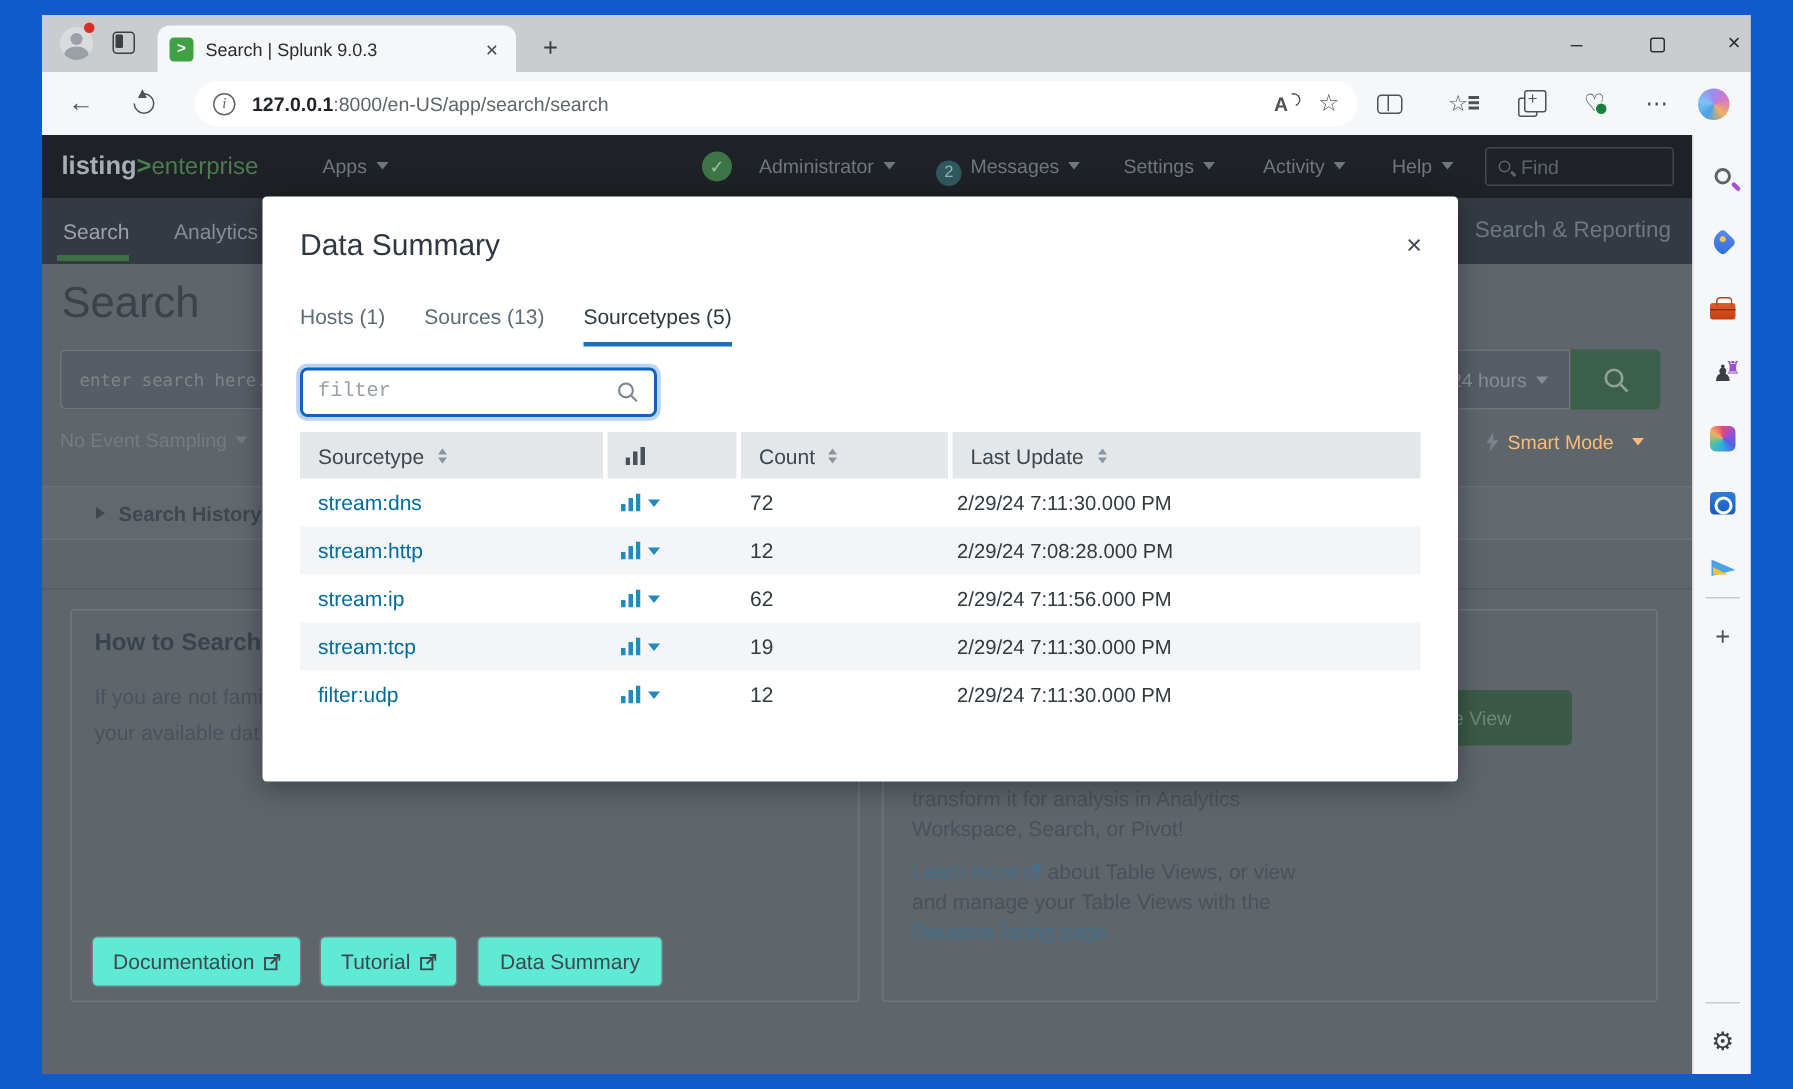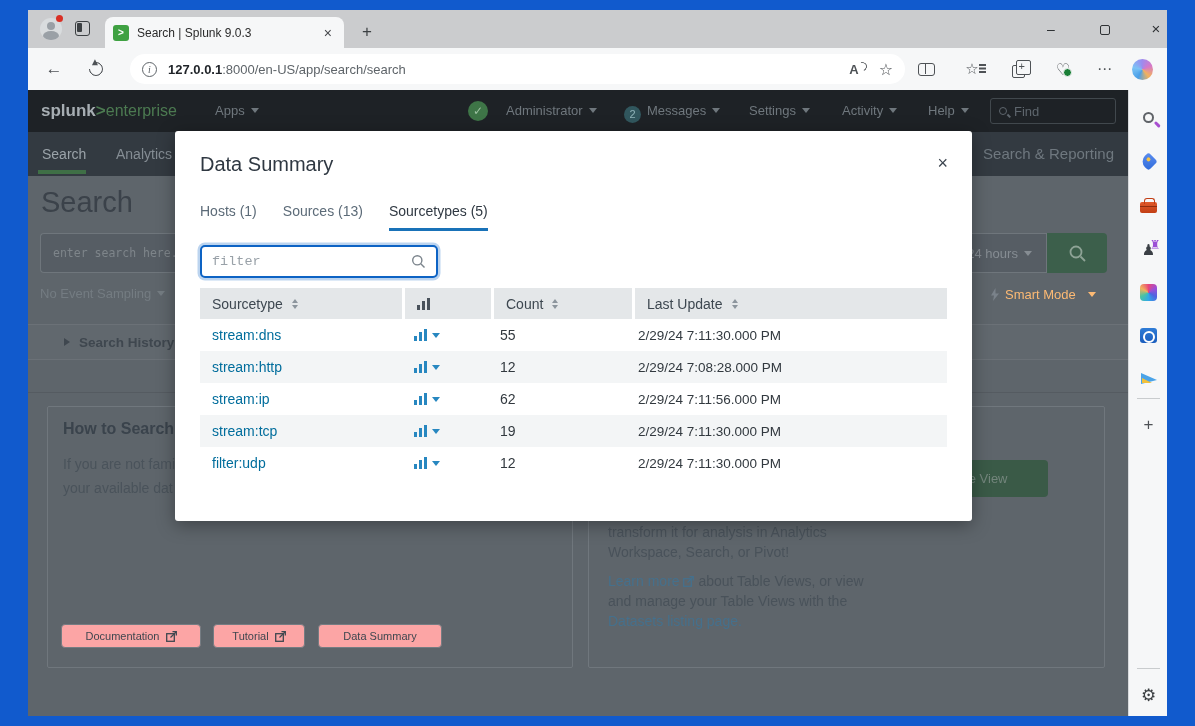--- a/index.html
+++ b/index.html
@@ -89,21 +89,21 @@
   .sp-smart { position:absolute; left:963px; top:197px; font-size:13px; color:#fdba74; display:flex; align-items:center; gap:6px; }
   .sp-history { position:absolute; left:0; top:234px; width:1100px; height:36px; background:#61686E; border-top:1px solid #6B7177; border-bottom:1px solid #6B7177; display:flex; align-items:center; }
   .hist-caret { width:0; height:0; border-top:4.5px solid transparent; border-bottom:4.5px solid transparent; border-left:6px solid #3F474F; margin-left:36px; margin-right:9px; }
   .sp-history span { font-size:13.5px; font-weight:600; color:#3F474F; white-space:nowrap; }
   .sp-divider { position:absolute; left:0; top:302px; width:1100px; height:1px; background:#555B61; }
   .panel { position:absolute; top:316px; height:262px; border:1px solid #70777D; border-radius:2px; }
   .panel.left { left:19px; width:526px; }
   .panel.right { left:560px; width:517px; }
   .how-title { position:absolute; left:35px; top:330px; font-size:16px; font-weight:600; color:#3A434C; }
   .how-line { position:absolute; left:35px; font-size:14px; color:#4A535B; white-space:nowrap; }
-  .dim-btn { position:absolute; top:534px; height:24px; background:#fca5a5; border:1px solid #757C82; border-radius:4px; font-size:11px; color:#3F474F; display:flex; align-items:center; justify-content:center; gap:6px; white-space:nowrap; }
+  .dim-btn { position:absolute; top:534px; height:34px; background:#5eead4; border:1px solid #757C82; border-radius:4px; font-size:14px; color:#3F474F; display:flex; align-items:center; justify-content:center; gap:6px; white-space:nowrap; }
   .ext-ic { width:11px; height:11px; flex:0 0 auto; }
   .cta-btn { position:absolute; left:834px; top:370px; width:186px; height:37px; background:#3A5A47; border-radius:4px; font-size:13px; color:#73857C; display:flex; align-items:center; justify-content:center; white-space:nowrap; }
   .tv-line { position:absolute; left:580px; font-size:14px; color:#49525A; white-space:nowrap; }
   .tv-link { color:#45708C; }
 
   
   .modal { position:absolute; left:147px; top:41px; width:797px; height:390px; background:#fff; border-radius:3px; box-shadow:0 4px 18px rgba(0,0,0,0.35); z-index:10; }
   .m-title { position:absolute; left:25px; top:22px; font-size:20px; font-weight:500; color:#2F3842; }
   .m-close { position:absolute; right:24px; top:22px; font-size:18px; color:#3D4650; line-height:20px; }
   .m-tabs { position:absolute; left:25px; top:72px; display:flex; gap:26px; }
@@ -204,21 +204,21 @@
           <span class="copilot"></span>
         </div>
   </div>
 
   <div class="content-row">
 
     <div class="page">
 
       <div class="sp-topbar">
         <div class="item" style="left:13px;">
-          <span class="logo-name">splunk</span><span class="logo-gt">&gt;</span><span class="logo-prod">enterprise</span>
+          <span class="logo-name">listing</span><span class="logo-gt">&gt;</span><span class="logo-prod">enterprise</span>
         </div>
         <div class="item" style="left:187px;"><span>Apps</span><span class="caret"></span></div>
         <div class="check-circle">✓</div>
         <div class="item" style="left:478px;"><span>Administrator</span><span class="caret"></span></div>
         <div class="item" style="left:596px;"><span class="msg-badge">2</span><span>Messages</span><span class="caret"></span></div>
         <div class="item" style="left:721px;"><span>Settings</span><span class="caret"></span></div>
         <div class="item" style="left:814px;"><span>Activity</span><span class="caret"></span></div>
         <div class="item" style="left:900px;"><span>Help</span><span class="caret"></span></div>
         <div class="find-box">
           <span class="find-mag"></span>
@@ -354,21 +354,21 @@
                     <a class="st-link" href="#">stream:dns</a>
                   </div>
                   <div class="td c2">
                     <svg class="bars" width="13" height="12" viewBox="0 0 13 12">
                       <rect x="0" y="7" width="3" height="5" fill="currentColor"></rect>
                       <rect x="5" y="3" width="3" height="9" fill="currentColor"></rect>
                       <rect x="10" y="0" width="3" height="12" fill="currentColor"></rect>
                     </svg>
                     <span class="caret blue-caret"></span>
                   </div>
-                  <div class="td c3">55</div>
+                  <div class="td c3">72</div>
                   <div class="td c4 date">2/29/24 7:11:30.000 PM</div>
                 </div>
                 <div class="trow stripe">
                   <div class="td c1">
                     <a class="st-link" href="#">stream:http</a>
                   </div>
                   <div class="td c2">
                     <svg class="bars" width="13" height="12" viewBox="0 0 13 12">
                       <rect x="0" y="7" width="3" height="5" fill="currentColor"></rect>
                       <rect x="5" y="3" width="3" height="9" fill="currentColor"></rect>

